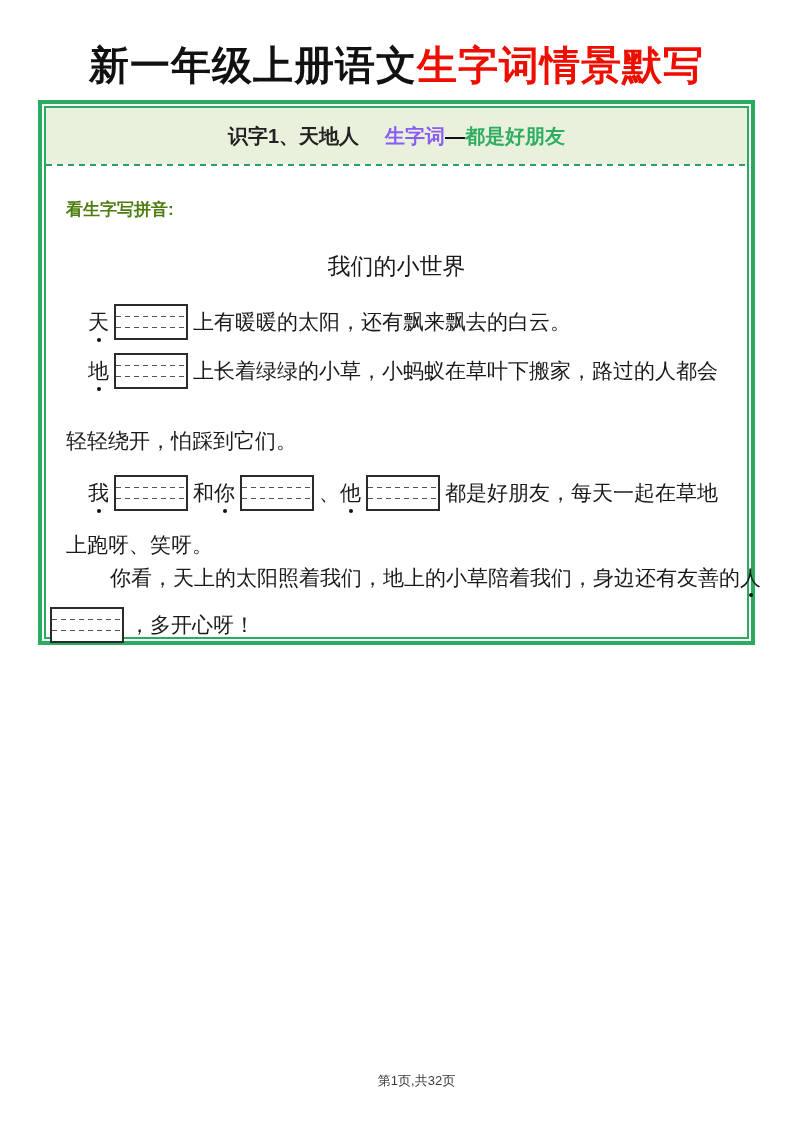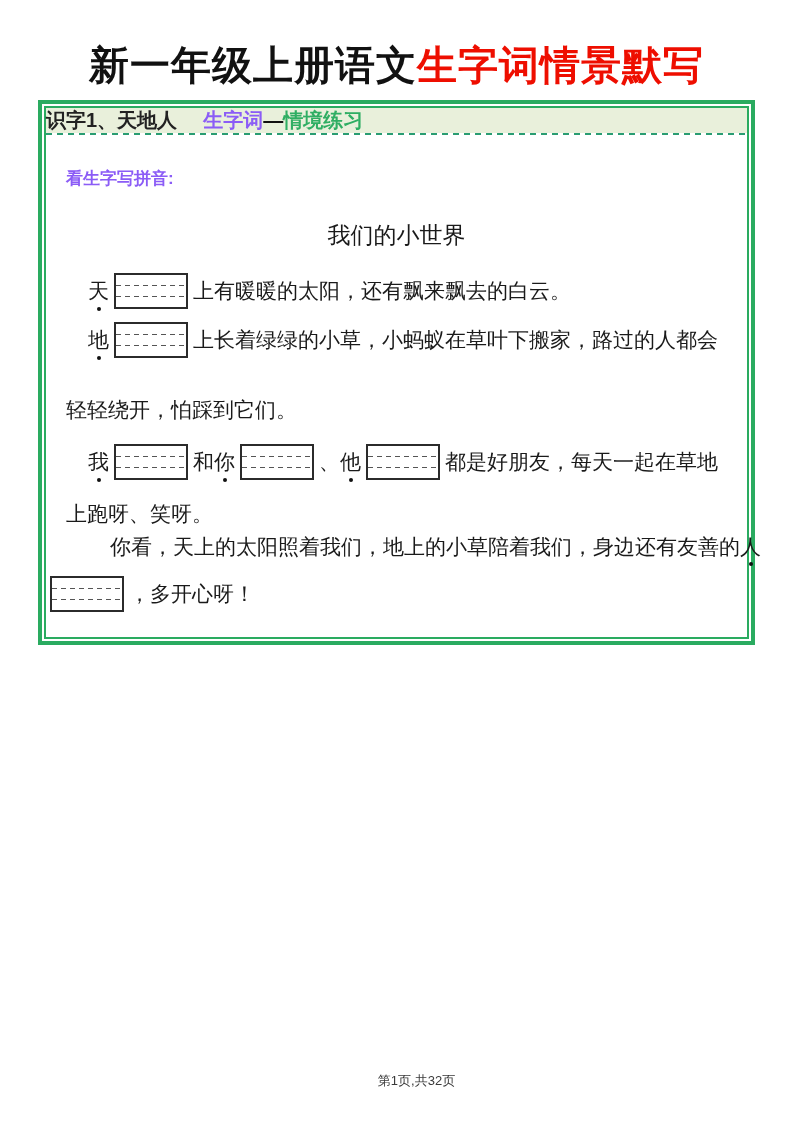--- a/index.html
+++ b/index.html
@@ -14,37 +14,37 @@
   }
   .main-title .t-red{color:#ee0e00;}
   .frame-outer{
     position:absolute;left:38px;top:100px;width:717px;height:545px;
     border:4px solid #2aab60;padding:2px;box-sizing:border-box;background:#ffffff;
   }
   .frame-inner{
     width:100%;height:100%;box-sizing:border-box;border:2px solid #2aab60;background:#ffffff;
   }
   .header-strip{
-    height:25px;background:#e9f0db;display:flex;align-items:center;
+    height:56px;background:#e9f0db;display:flex;align-items:center;justify-content:center;
     font-size:20px;color:#1f1f1f;
   }
   .header-strip .lesson{font-weight:600;color:#222222;}
   .header-strip .tag-red{font-weight:bold;color:#8b5cf6;margin-left:26px;}
   .header-strip .tag-dash{font-weight:bold;color:#111111;}
   .header-strip .tag-green{font-weight:bold;color:#2fae63;}
   .dashed-sep{
     height:2px;
     background-image:repeating-linear-gradient(90deg,#2a9d72 0 6px,transparent 6px 11px);
   }
   .body{
     padding:0 20px;color:#1a1a1a;font-family:"Liberation Serif",serif;font-size:21px;
   }
   .instruction{
     margin-top:32px;font-family:"Liberation Sans",sans-serif;
-    font-size:17px;font-weight:bold;color:#8b5cf6;
+    font-size:17px;font-weight:bold;color:#4d7c0f;
   }
   .essay-title{margin-top:30px;text-align:center;font-size:23px;color:#1a1a1a;}
   .row{display:flex;align-items:center;white-space:nowrap;}
   .textline{white-space:nowrap;line-height:26px;}
   .indent1{margin-left:22px;}
   .p1row{margin-top:22px;}
   .p2row{margin-top:13px;}
   .p2line2{margin-top:39px;}
   .p3row{margin-top:21px;}
   .p3line2{margin-top:21px;}
@@ -78,21 +78,21 @@
 
   <h1 class="main-title"><span class="t-black">新一年级上册语文</span><span class="t-red">生字词情景默写</span></h1>
 
   <div class="frame-outer">
     <div class="frame-inner">
 
       <div class="header-strip">
         <span class="lesson">识字1、天地人</span>
         <span class="tag-red">生字词</span>
         <span class="tag-dash">—</span>
-        <span class="tag-green">情境练习</span>
+        <span class="tag-green">都是好朋友</span>
       </div>
 
       <div class="dashed-sep"></div>
 
       <div class="body">
 
         <div class="instruction">看生字写拼音:</div>
 
         <div class="essay-title">我们的小世界</div>
 

